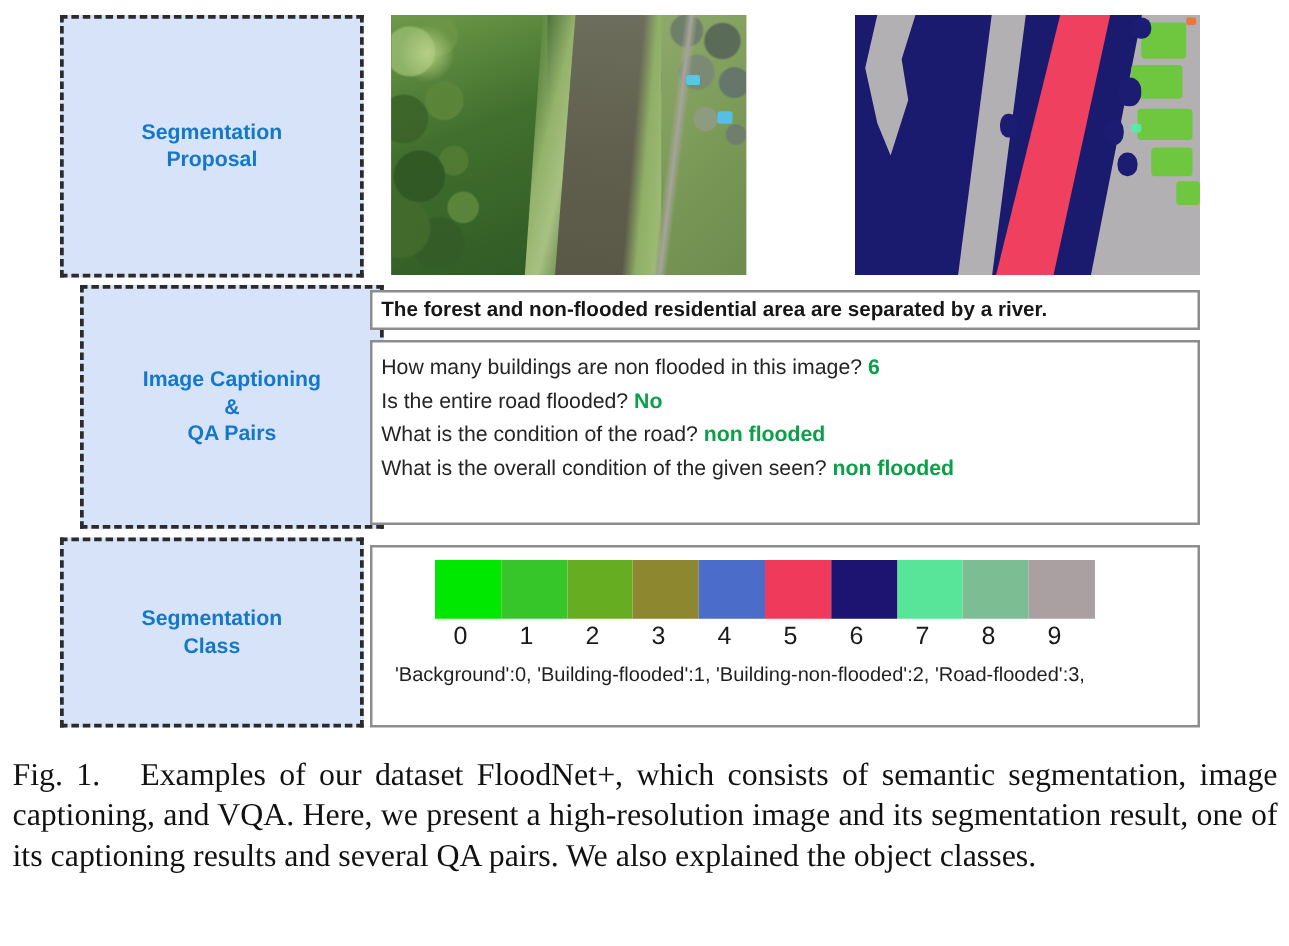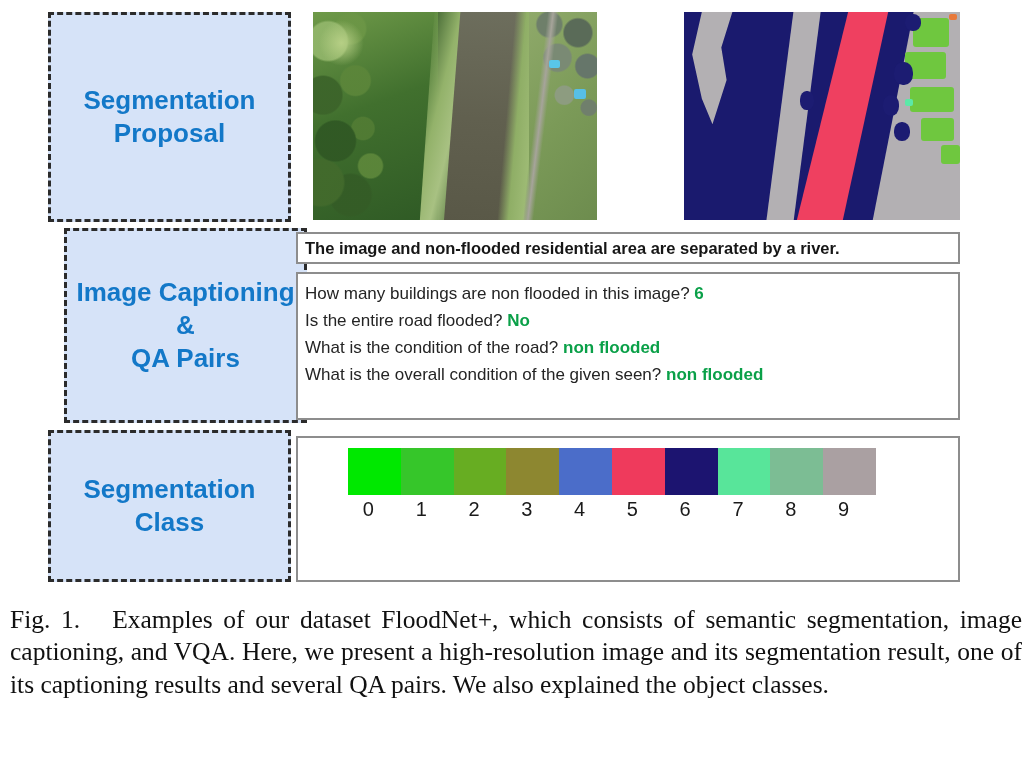--- a/index.html
+++ b/index.html
@@ -21,21 +21,21 @@
     background: #d6e3f8;
     border: 3px dashed #2b2b2b;
     box-sizing: border-box;
     display: flex;
     align-items: center;
     justify-content: center;
     text-align: center;
     color: #1378c8;
     font-weight: bold;
     line-height: 1.28;
-    font-size: 26px;
+    font-size: 17px;
   }
   #label-seg-proposal { left: 48px; top: 12px;  width: 243px; height: 210px; }
   #label-caption-qa   { left: 64px; top: 228px; width: 243px; height: 195px; }
   #label-seg-class    { left: 48px; top: 430px; width: 243px; height: 152px; }
   .label-box .ltext { display: block; padding: 0 6px; }
 
   
   .photo {
     position: absolute;
     left: 313px; top: 12px; width: 284px; height: 208px;
@@ -228,21 +228,21 @@
     <div class="tr" style="left:76%; top:24%; width:7%;  height:11%;"></div>
     <div class="tr" style="left:72%; top:40%; width:6%;  height:10%;"></div>
     <div class="tr" style="left:76%; top:53%; width:6%;  height:9%;"></div>
     <div class="tr" style="left:80%; top:1%;  width:6%;  height:8%;"></div>
 
     <div class="veh" style="left:80%; top:42%; width:3%; height:3%;"></div>
     <div class="pool" style="left:96%; top:1%; width:3%; height:3%;"></div>
   </div>
 
   <div class="tbox" id="caption-box">
-    <div id="caption-text">The image and non-flooded residential area are separated by a river.</div>
+    <div id="caption-text">The forest and non-flooded residential area are separated by a river.</div>
   </div>
 
   <div class="tbox" id="qa-box">
     <div class="qa-line">
       <span class="q">How many buildings are non flooded in this image?</span>
       <span class="a">6</span>
     </div>
     <div class="qa-line">
       <span class="q">Is the entire road flooded?</span>
       <span class="a">No</span>
@@ -276,20 +276,21 @@
         <div class="tk">2</div>
         <div class="tk">3</div>
         <div class="tk">4</div>
         <div class="tk">5</div>
         <div class="tk">6</div>
         <div class="tk">7</div>
         <div class="tk">8</div>
         <div class="tk">9</div>
       </div>
     <div class="classlist">
+      <div>'Background':0, 'Building-flooded':1, 'Building-non-flooded':2, 'Road-flooded':3,</div>
     </div>
   </div>
 
 </div>
 
 <div class="fig-caption">
   <span class="figno">Fig. 1.</span><span class="figno">   </span><span>Examples of our dataset FloodNet+, which consists of semantic segmentation, image captioning, and VQA. Here, we present a high-resolution image and its segmentation result, one of its captioning results and several QA pairs. We also explained the object classes.</span>
 </div>
 
 </body></html>

